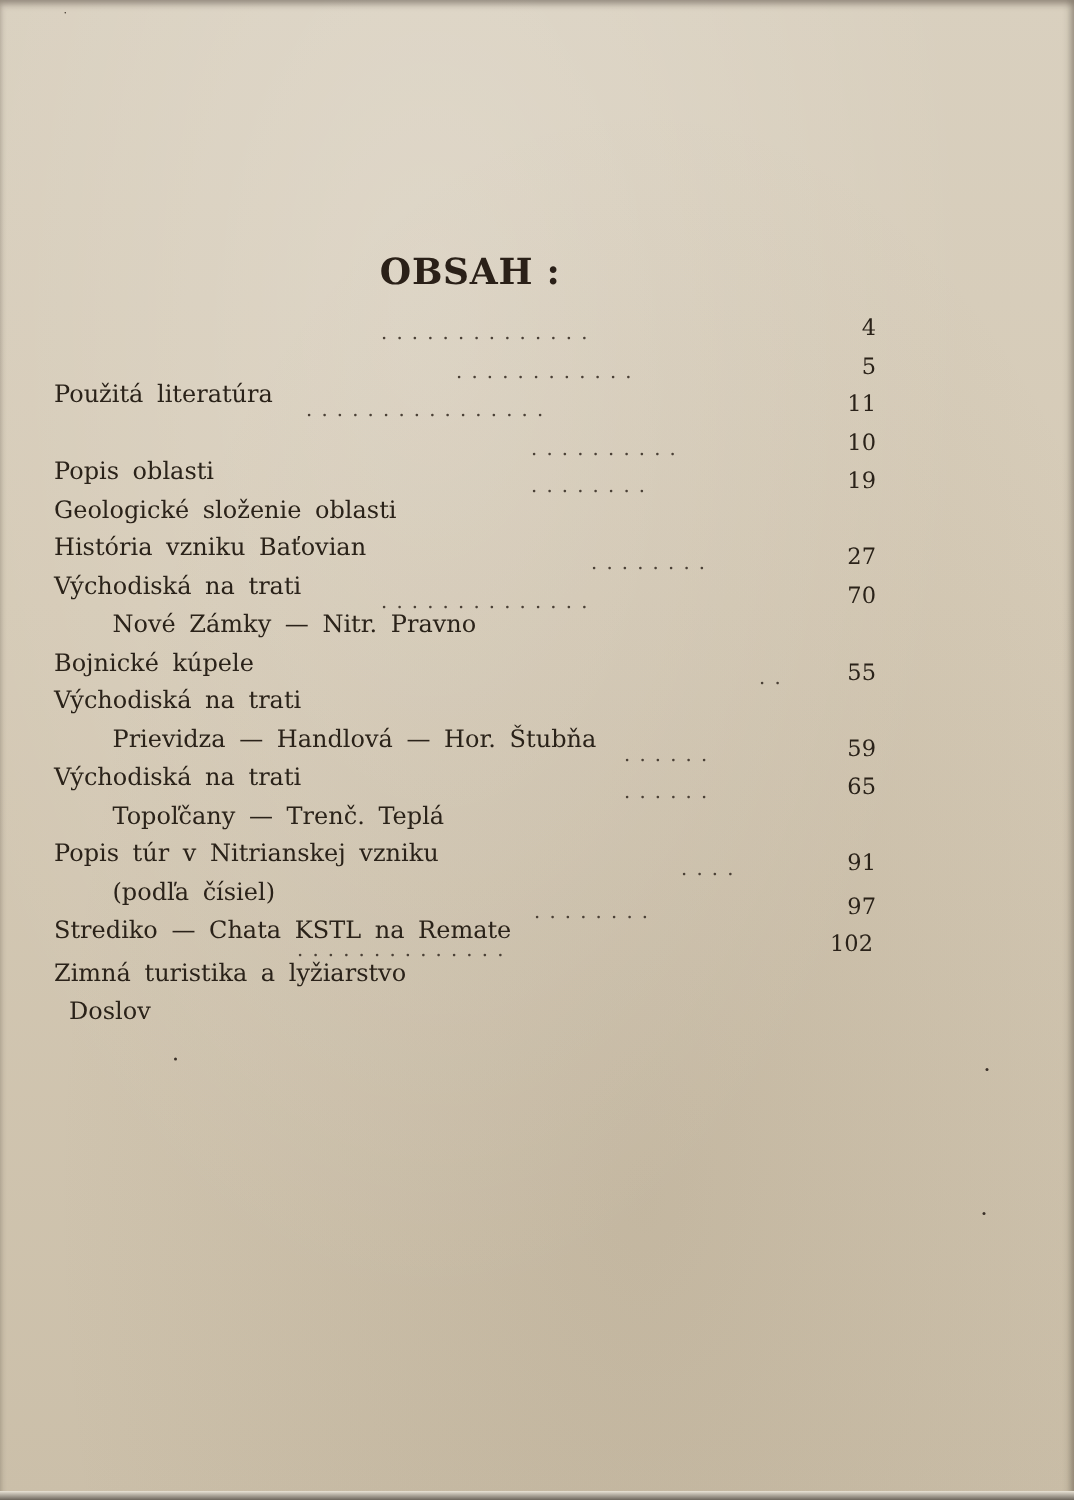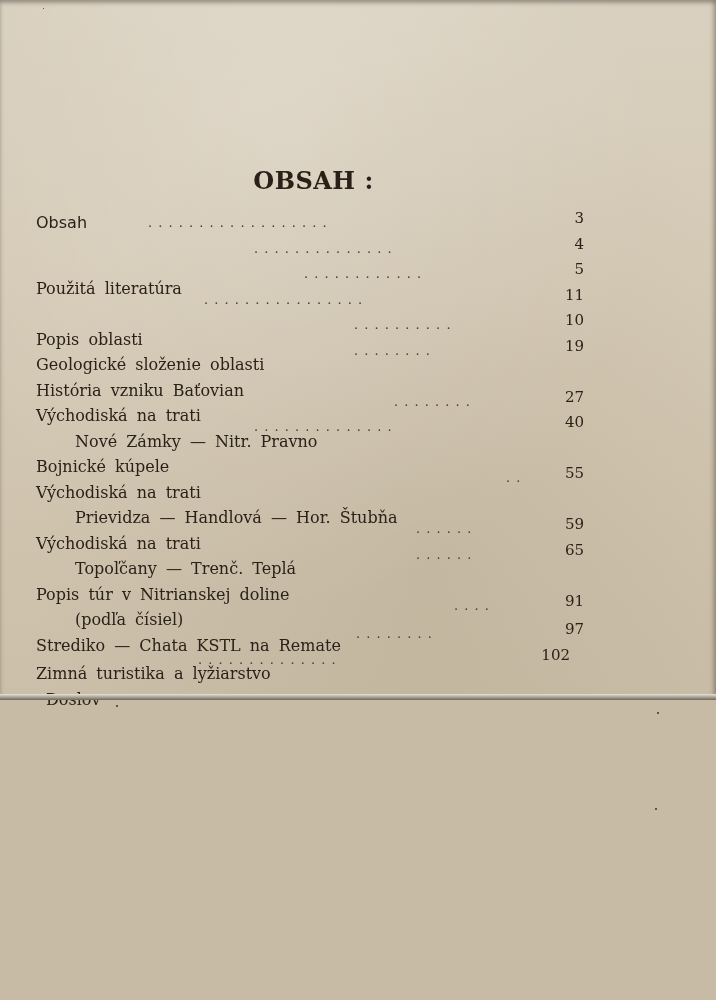--- a/index.html
+++ b/index.html
@@ -9,21 +9,21 @@
     body {
       width: 716px;
       height: 1000px;
       overflow: hidden;
       background: #c7bba6;
       font-family: "DejaVu Serif", serif;
     }
     .page {
       position: relative;
       width: 716px;
-      height: 700px;
+      height: 1000px;
       background:
         radial-gradient(ellipse at 40% 20%, rgba(255,255,255,0.18), rgba(0,0,0,0) 60%),
         radial-gradient(ellipse at 60% 80%, rgba(120,100,70,0.12), rgba(0,0,0,0) 65%),
         linear-gradient(180deg, #d9d0bf 0%, #d5cab6 40%, #cbbfa9 100%);
       box-shadow: inset 0 3px 4px rgba(60,50,40,0.35), inset -3px 0 4px rgba(60,50,40,0.25);
     }
     .bottom-edge {
       position: absolute;
       left: 0; right: 0; bottom: 0;
       height: 6px;
@@ -94,25 +94,20 @@
   </style>
 </head>
 <body>
 
 <div class="page">
 
   <div class="title">OBSAH :</div>
 
   <div class="toc">
 
-    <div class="row" style="top:0px;">
-      <span class="label sans">Obsah</span>
-      <span class="leader" style="left:112px;">. .     . .     . .     . .     . .     . .     . .     . .     . .</span>
-      <span class="page-num">3</span>
-    </div>
 
     <div class="row">
       <span class="label serif">Použitá literatúra</span>
       <span class="leader" style="left:218px;">. .     . .     . .     . .     . .     . .     . .</span>
       <span class="page-num">4</span>
     </div>
 
     <div class="row">
       <span class="leader" style="left:268px;">. .     . .     . .     . .     . .     . .</span>
       <span class="page-num">5</span>
@@ -141,21 +136,21 @@
     </div>
     <div class="row indent">
       <span class="label serif">Nové Zámky — Nitr. Pravno</span>
       <span class="leader" style="left:358px;">. .     . .     . .     . .</span>
       <span class="page-num">27</span>
     </div>
 
     <div class="row">
       <span class="label serif">Bojnické kúpele</span>
       <span class="leader" style="left:218px;">. .     . .     . .     . .     . .     . .     . .</span>
-      <span class="page-num">40</span>
+      <span class="page-num">70</span>
     </div>
 
     <div class="row">
       <span class="label serif">Východiská na trati</span>
     </div>
     <div class="row indent">
       <span class="label serif">Prievidza — Handlová — Hor. Štubňa</span>
       <span class="leader" style="left:470px;">. .</span>
       <span class="page-num">55</span>
     </div>
@@ -163,21 +158,21 @@
     <div class="row">
       <span class="label serif">Východiská na trati</span>
     </div>
     <div class="row indent">
       <span class="label serif">Topoľčany — Trenč. Teplá</span>
       <span class="leader" style="left:380px;">. .     . .     . .</span>
       <span class="page-num">59</span>
     </div>
 
     <div class="row">
-      <span class="label serif">Popis túr v Nitrianskej doline</span>
+      <span class="label serif">Popis túr v Nitrianskej vzniku</span>
       <span class="leader" style="left:380px;">. .     . .     . .</span>
       <span class="page-num">65</span>
     </div>
     <div class="row indent">
       <span class="label serif">(podľa čísiel)</span>
     </div>
 
     <div class="row">
       <span class="label serif">Strediko — Chata KSTL na Remate</span>
       <span class="leader" style="left:418px;">. .     . .</span>
@@ -186,21 +181,21 @@
 
     <div class="row" style="margin-top:3px;">
       <span class="label serif">Zimná turistika a lyžiarstvo</span>
       <span class="leader" style="left:320px;">. .     . .     . .     . .</span>
       <span class="page-num">97</span>
     </div>
 
     <div class="row slight">
       <span class="label serif">Doslov</span>
       <span class="leader" style="left:162px;">. .     . .     . .     . .     . .     . .     . .</span>
-      <span class="page-num" style="right:16px;">102</span>
+      <span class="page-num" style="right:4px;">102</span>
     </div>
   </div>
 
   <div class="speck" style="left:116px; top:705px;"></div>
   <div class="speck" style="left:657px; top:712px;"></div>
   <div class="speck" style="left:655px; top:808px;"></div>
   <div class="speck" style="left:43px; top:8px; width:1px; height:1px;"></div>
 
   <div class="bottom-edge"></div>
 </div>

